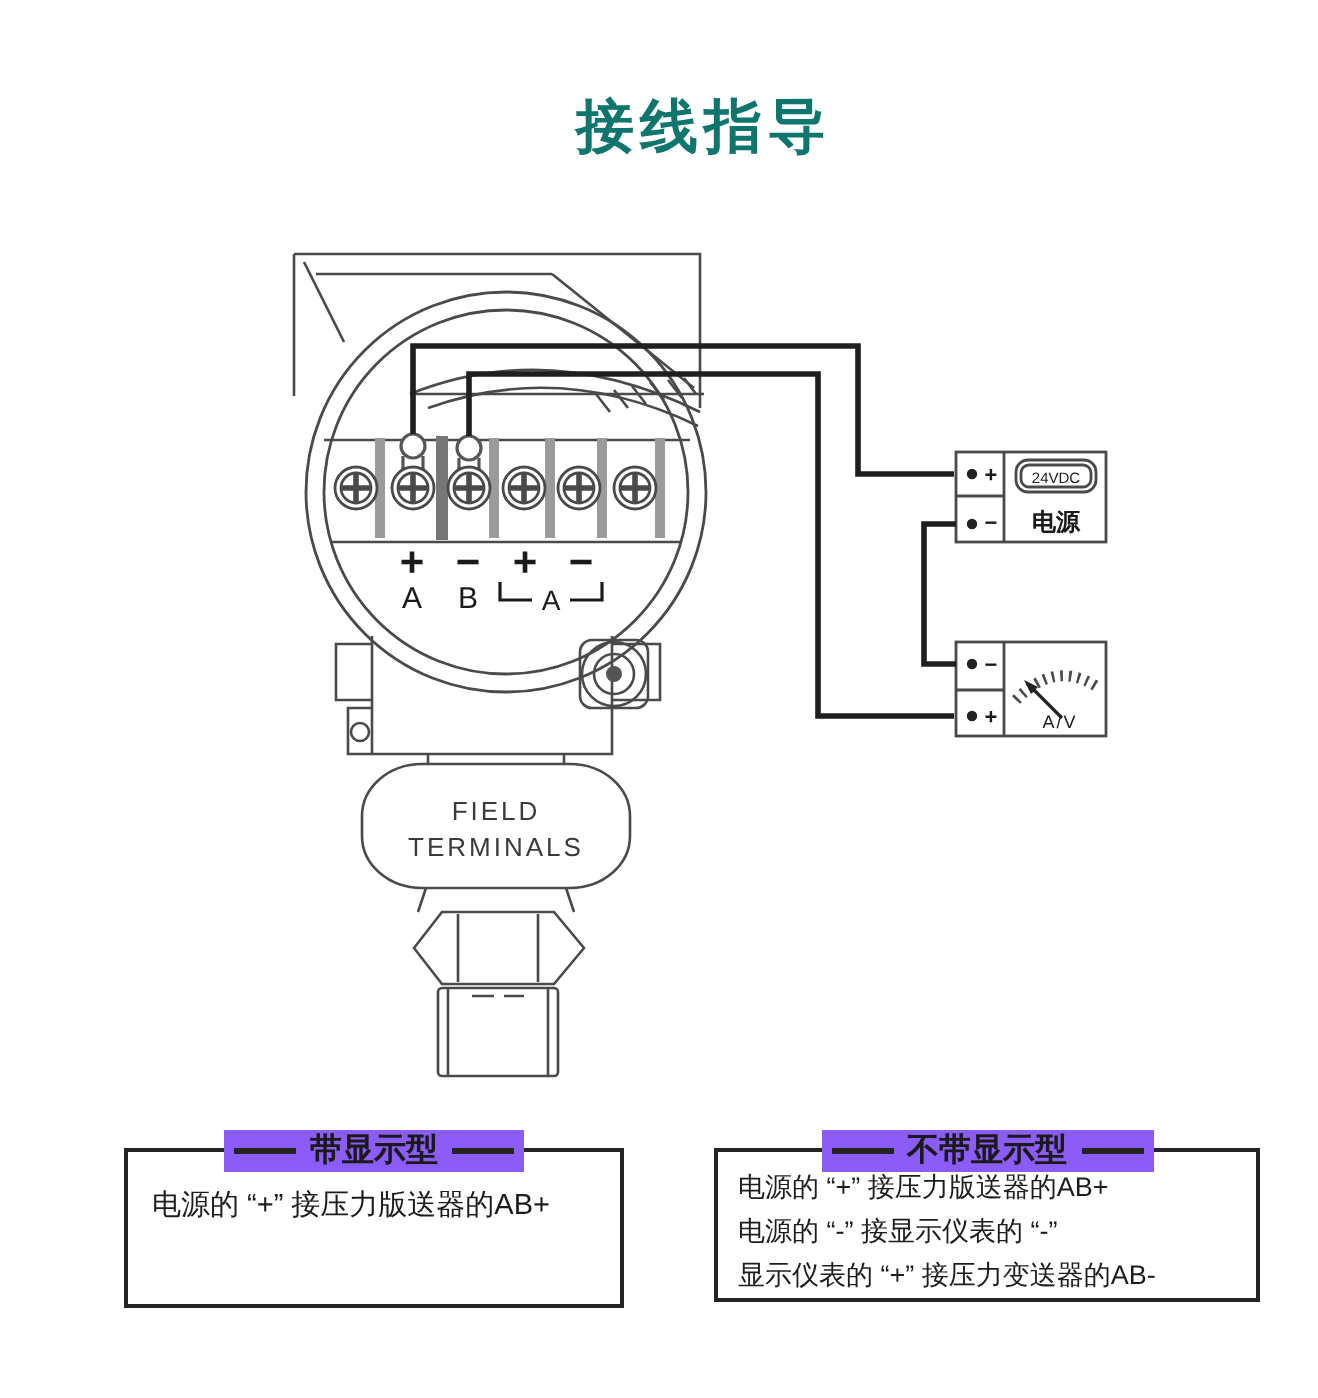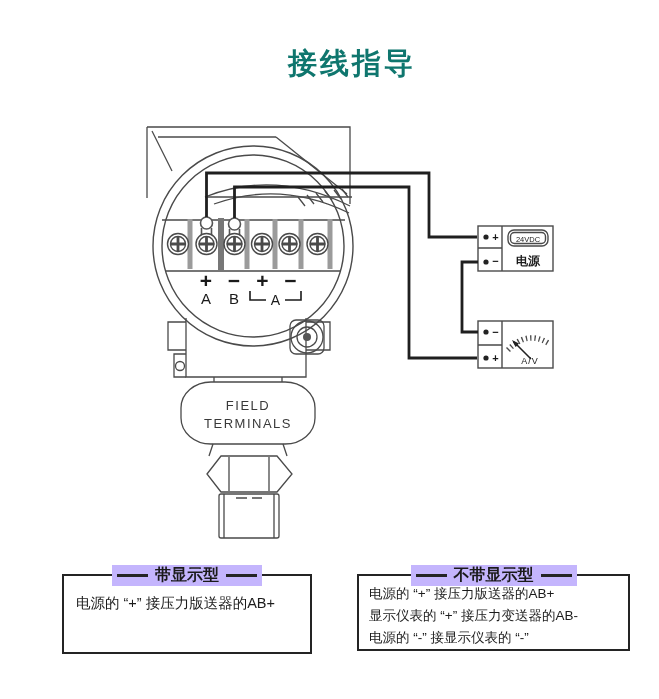--- a/index.html
+++ b/index.html
@@ -8,21 +8,21 @@
     font-family:"Liberation Sans","DejaVu Sans",sans-serif;color:#1c1c1c;
   }
   .page-title{
     position:absolute;left:288px;top:44px;font-size:29px;font-weight:bold;
     letter-spacing:3px;color:#0f766e;white-space:nowrap;
   }
   svg{position:absolute;left:0;top:0;}
   .legend{position:absolute;border:2.5px solid #242424;background:#fff;box-sizing:border-box;}
   .legend-title{
     position:absolute;top:-11px;left:50%;transform:translateX(-50%);
-    background:#c4b5fd;padding:0 5px;display:flex;align-items:center;gap:7px;
+    background:#8b5cf6;padding:0 5px;display:flex;align-items:center;gap:7px;
     font-weight:bold;font-size:16px;white-space:nowrap;color:#1a1a1a;
   }
   .dash{display:inline-block;width:31px;height:3px;background:#242424;}
   .legend-lines{box-sizing:border-box;}
   .legend-left .legend-lines{padding:13px 8px 0 12px;font-size:14.5px;line-height:28px;}
   .legend-right .legend-lines{padding:7px 6px 0 10px;font-size:13.5px;line-height:22px;}
   .legend-line{white-space:nowrap;}
   text{font-family:"Liberation Sans","DejaVu Sans",sans-serif;}
 </style>
 </head>
@@ -198,18 +198,18 @@
   </div>
 
   <div class="legend legend-right" style="left:357px;top:574px;width:273px;height:77px;">
     <div class="legend-title">
       <span class="dash"></span>
       <span>不带显示型</span>
       <span class="dash"></span>
     </div>
     <div class="legend-lines">
       <div class="legend-line">电源的 “+” 接压力版送器的AB+</div>
+      <div class="legend-line">电源的 “-” 接显示仪表的 “-”</div>
       <div class="legend-line">显示仪表的 “+” 接压力变送器的AB-</div>
-      <div class="legend-line">电源的 “-” 接显示仪表的 “-”</div>
     </div>
   </div>
 
 </div>
 
 </body></html>

